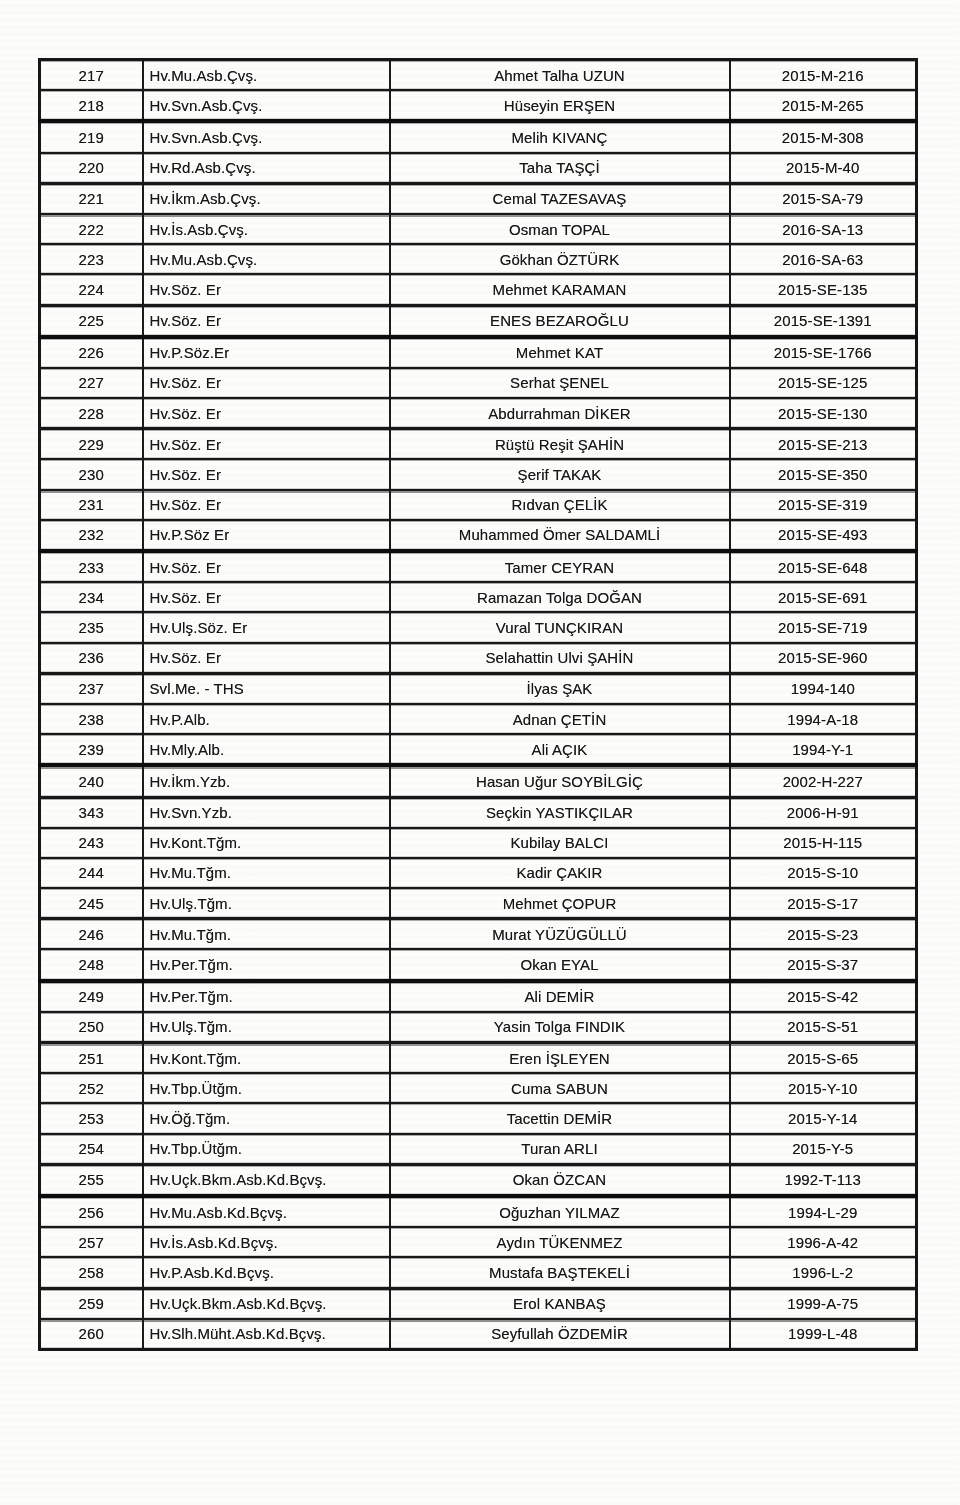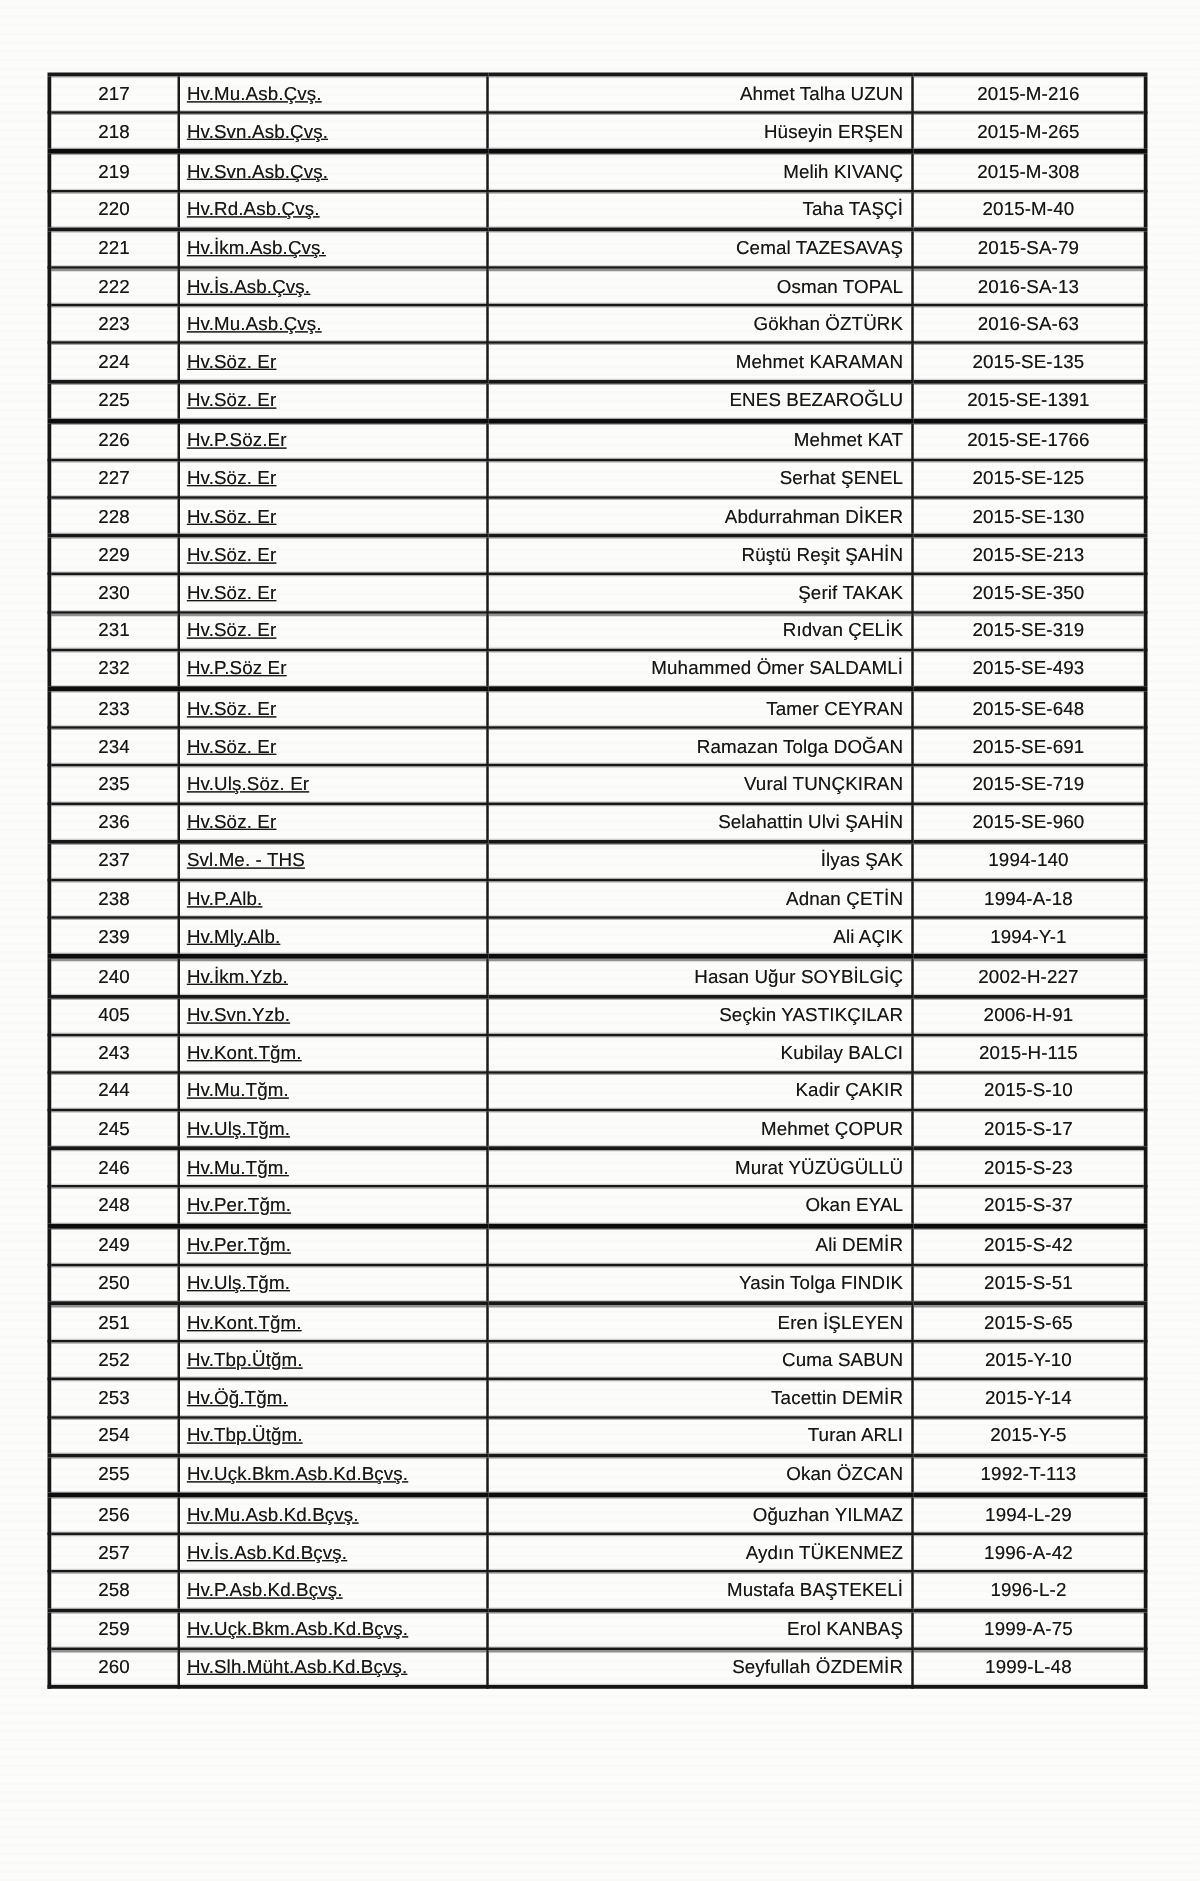--- a/index.html
+++ b/index.html
@@ -44,22 +44,22 @@
     letter-spacing: 0.1px;
     
     box-shadow: inset 0 1px 0 rgba(20,20,20,0.35), inset 0 -1px 0 rgba(20,20,20,0.18);
     text-shadow: 0 0 0.5px rgba(10,10,10,0.55);
   }
   
   table.doc tr:nth-child(4n+1) td { border-top-width: 3px; }
   table.doc tr:nth-child(7n+3) td { border-top-width: 4px; border-top-color: #0d0d0d; }
   table.doc tr:nth-child(9n+6) td { box-shadow: inset 0 2px 0 rgba(15,15,15,0.45), inset 0 -1px 0 rgba(20,20,20,0.2); }
   td.c-no   { text-align: center; }
-  td.c-rank { text-align: left; text-decoration: underline; }
-  td.c-name { text-align: right; margin-top: 17px; }
+  td.c-rank { text-align: left; }
+  td.c-name { text-align: center; margin-top: 17px; }
   td.c-code { text-align: center; }
 </style>
 </head>
 <body>
 
 <div class="page">
   <table class="doc">
     <colgroup>
       <col style="width:103px">
       <col style="width:247px">
@@ -229,21 +229,21 @@
     </tr>
 
     <tr>
       <td class="c-no">240</td>
       <td class="c-rank">Hv.İkm.Yzb.</td>
       <td class="c-name">Hasan Uğur SOYBİLGİÇ</td>
       <td class="c-code">2002-H-227</td>
     </tr>
 
     <tr>
-      <td class="c-no">405</td>
+      <td class="c-no">343</td>
       <td class="c-rank">Hv.Svn.Yzb.</td>
       <td class="c-name">Seçkin YASTIKÇILAR</td>
       <td class="c-code">2006-H-91</td>
     </tr>
 
 
     <tr>
       <td class="c-no">243</td>
       <td class="c-rank">Hv.Kont.Tğm.</td>
       <td class="c-name">Kubilay BALCI</td>

